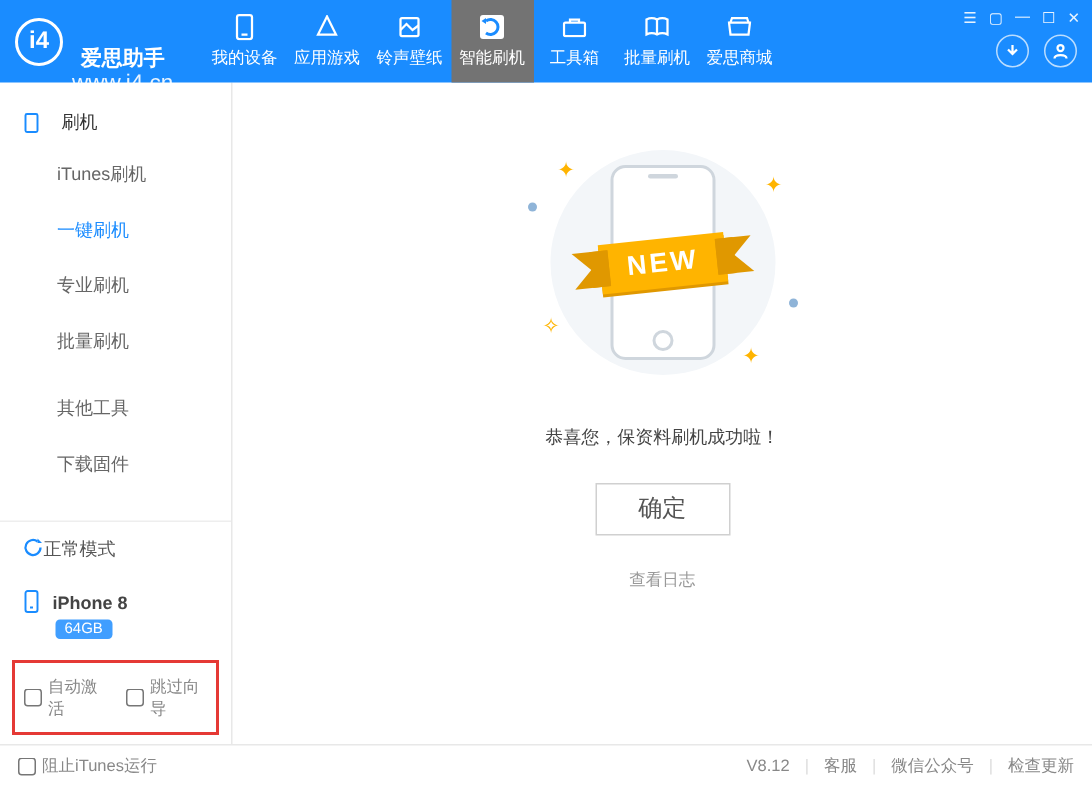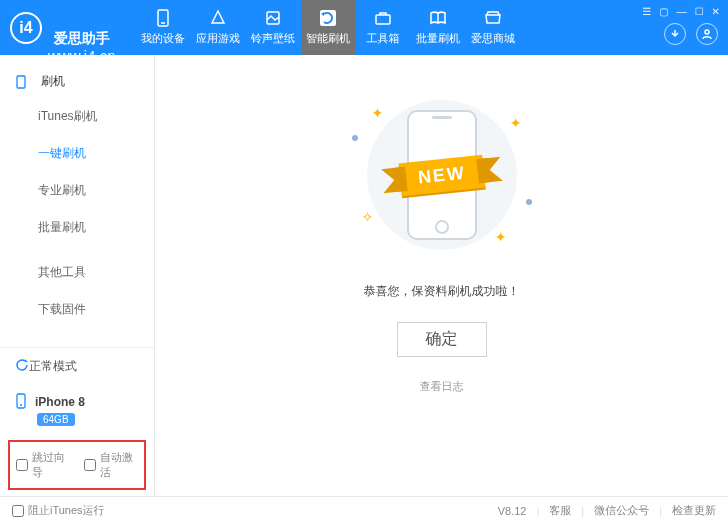--- a/index.html
+++ b/index.html
@@ -199,25 +199,25 @@
                 <line x1="5" y1="12" x2="7" y2="12"></line>
               </svg>
             </span>
             <span class="device-name">iPhone 8</span>
           </div>
         <span class="storage-badge">64GB</span>
       </div>
       <div class="opt-box">
         <label class="chk">
             <input type="checkbox" style="">
-            <span>跳过向导</span>
+            <span>自动激活</span>
           </label>
         <label class="chk">
             <input type="checkbox" style="">
-            <span>自动激活</span>
+            <span>跳过向导</span>
           </label>
       </div>
     </div>
   </div>
 
   <div class="main">
     <div class="illus">
       <div class="bg-circle"></div>
       <span class="spark s1">✦</span>
       <span class="spark s2">✦</span>

